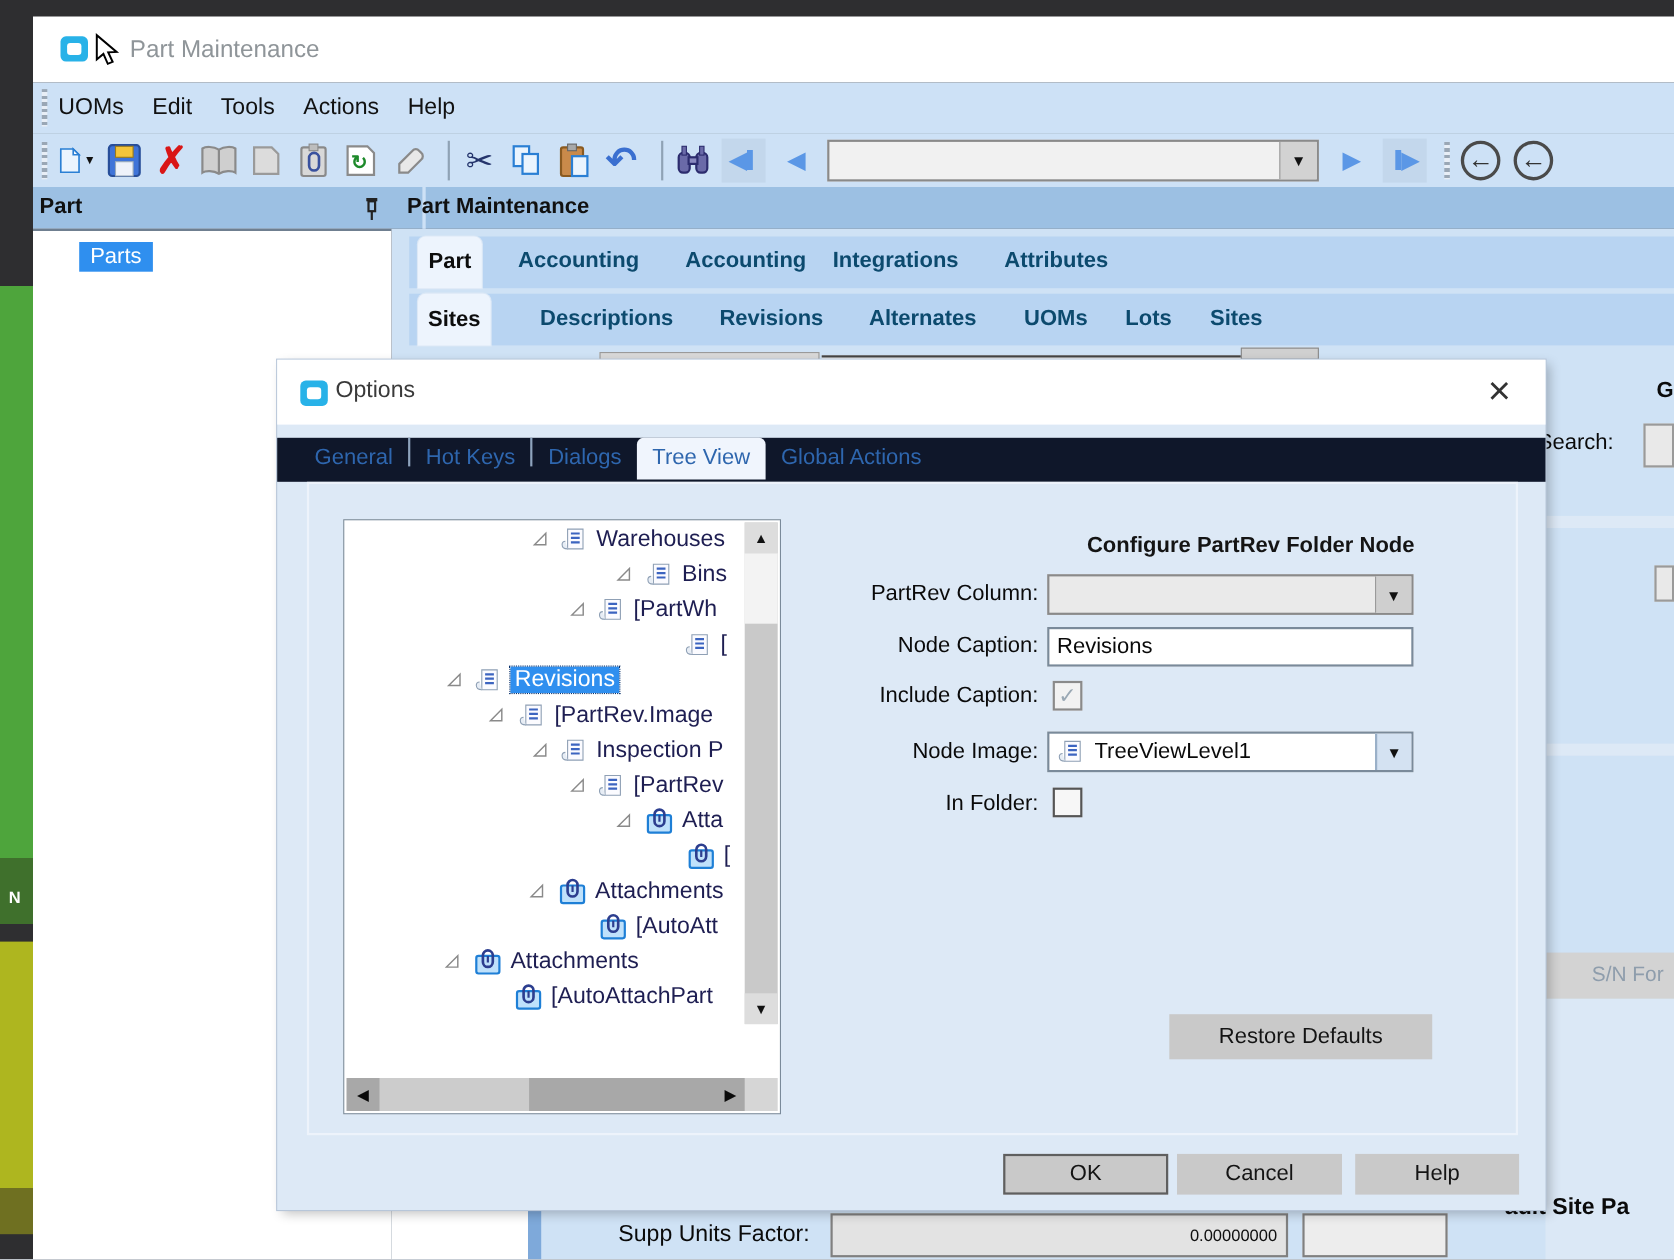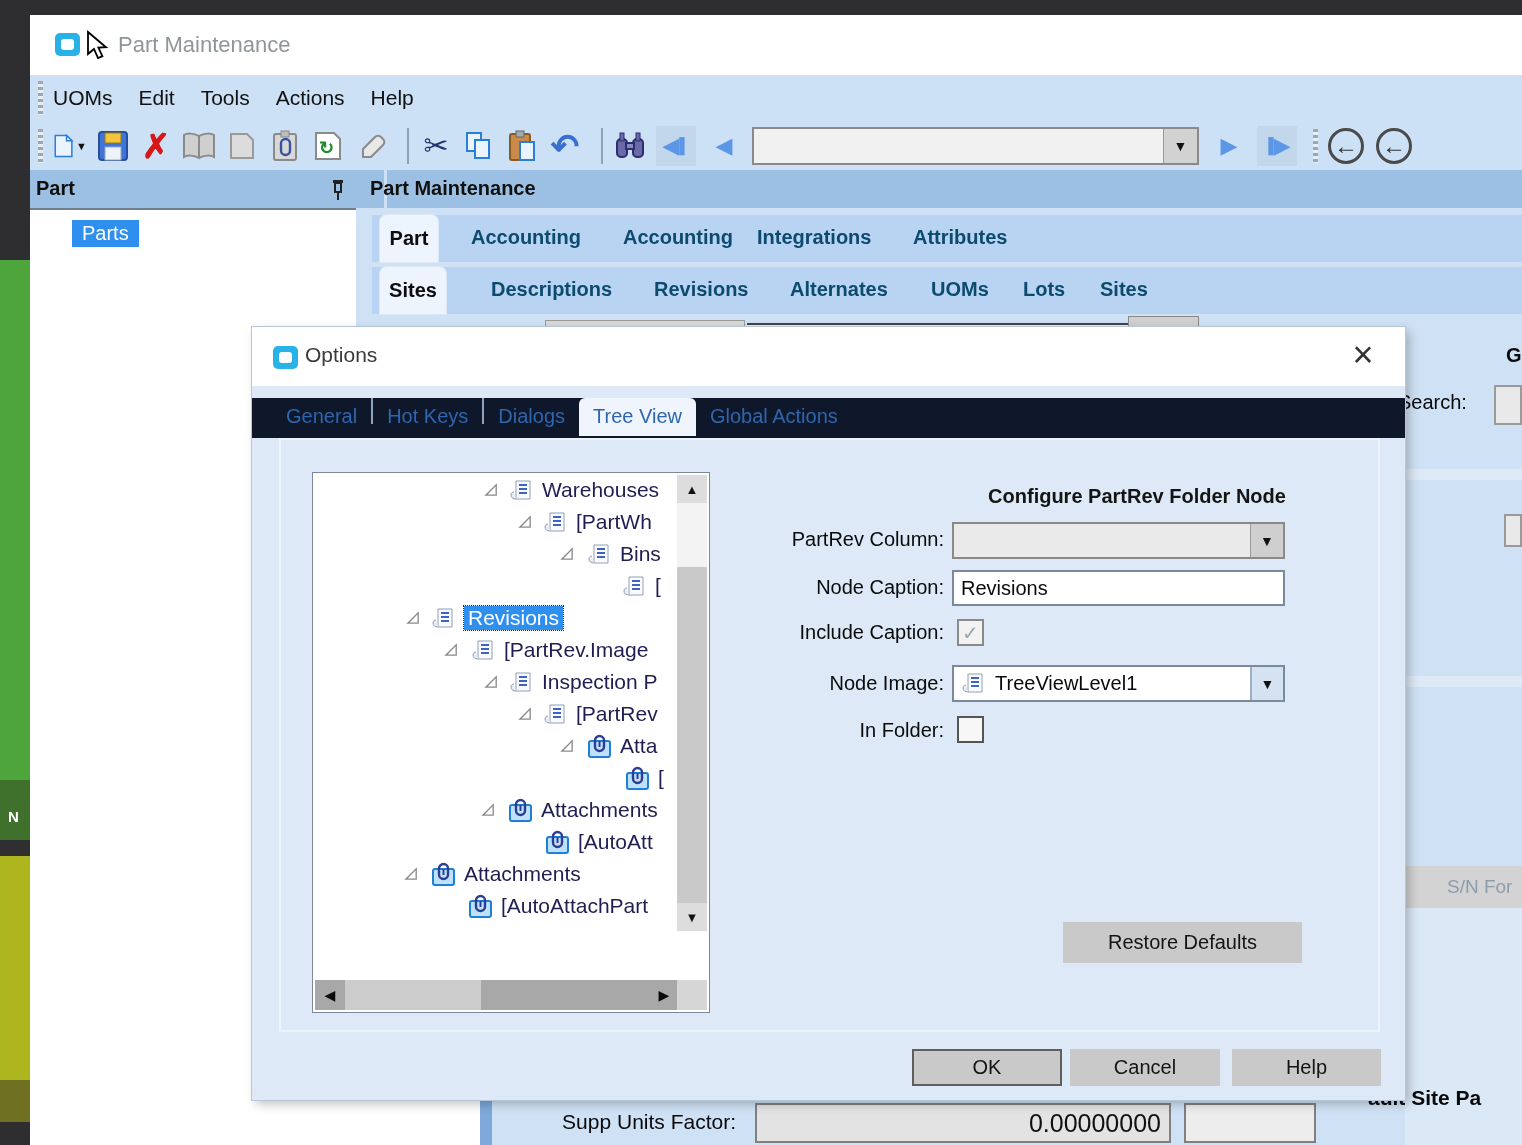--- a/index.html
+++ b/index.html
@@ -47,21 +47,21 @@
                box-shadow:0 0 0 1px #dce8f6; }
 
   .frag { position:absolute; }
 
   .rlabel { position:absolute; font-size:20px; color:#0a0a0a; }
   .rinput { position:absolute; background:#e9e9e9; border:2px solid #9a9a9a; }
   .snband { position:absolute; left:1049px; top:658px; width:117px; height:42px; background:#d3d3d3;
             color:#8e9dac; font-size:19px; display:flex; align-items:center; padding-left:42px; }
 
   .bottomrow-label { position:absolute; font-size:21px; color:#0a0a0a; }
-  .suppinput { position:absolute; background:#e3e3e3; border:2px solid #808080; font-size:25px; color:#101010;
+  .suppinput { position:absolute; background:#e3e3e3; border:2px solid #808080; font-size:15px; color:#101010;
                display:flex; align-items:center; justify-content:flex-end; padding-right:8px; }
 
   
   .dialog { left:252px; top:327px; width:1153px; height:773px; background:#dde9f6;
             box-shadow:0 0 0 1px #b7c6d9, 4px 4px 10px rgba(0,0,0,.25); }
   .dlg-titlebar { position:absolute; left:0; top:0; width:100%; height:59px; background:#ffffff; }
   .dlg-title { position:absolute; left:53px; top:16px; font-size:21px; color:#3a3a3a; }
   .dlg-close { position:absolute; right:20px; top:4px; width:44px; height:48px; font-size:36px; color:#333;
                display:flex; align-items:center; justify-content:center; font-weight:300; }
   .dlg-tabband { position:absolute; left:0; top:71px; width:100%; height:40px; background:#0f172a; display:flex; align-items:flex-start; }
@@ -302,40 +302,40 @@
                 <polygon points="2,13 13,13 13,2" fill="#ffffff" stroke="#8a8a8a" stroke-width="1.4"></polygon>
               </svg></span>
             <span class="ticon" style="left:193px"><svg width="27" height="25" viewBox="0 0 27 25">
                 <path d="M8 3h14v18H8z" fill="#fbfbff" stroke="#8fa0b5"></path>
                 <path d="M11 7h8M11 11h8M11 15h8" stroke="#3c64c0" stroke-width="2"></path>
                 <path d="M8 21c-3 0-5-1.5-5-4 0-2 1.5-3 3-3" fill="#e7edf5" stroke="#8fa0b5"></path>
               </svg></span>
             <span class="tlabel" style="left:227px">Warehouses</span>
           </div>
           <div class="trow">
+            <span class="texp" style="left:245px"><svg width="15" height="15" viewBox="0 0 16 16">
+                <polygon points="2,13 13,13 13,2" fill="#ffffff" stroke="#8a8a8a" stroke-width="1.4"></polygon>
+              </svg></span>
+            <span class="ticon" style="left:271px"><svg width="27" height="25" viewBox="0 0 27 25">
+                <path d="M8 3h14v18H8z" fill="#fbfbff" stroke="#8fa0b5"></path>
+                <path d="M11 7h8M11 11h8M11 15h8" stroke="#3c64c0" stroke-width="2"></path>
+                <path d="M8 21c-3 0-5-1.5-5-4 0-2 1.5-3 3-3" fill="#e7edf5" stroke="#8fa0b5"></path>
+              </svg></span>
+            <span class="tlabel" style="left:305px">Bins</span>
+          </div>
+          <div class="trow">
             <span class="texp" style="left:203px"><svg width="15" height="15" viewBox="0 0 16 16">
                 <polygon points="2,13 13,13 13,2" fill="#ffffff" stroke="#8a8a8a" stroke-width="1.4"></polygon>
               </svg></span>
             <span class="ticon" style="left:227px"><svg width="27" height="25" viewBox="0 0 27 25">
                 <path d="M8 3h14v18H8z" fill="#fbfbff" stroke="#8fa0b5"></path>
                 <path d="M11 7h8M11 11h8M11 15h8" stroke="#3c64c0" stroke-width="2"></path>
                 <path d="M8 21c-3 0-5-1.5-5-4 0-2 1.5-3 3-3" fill="#e7edf5" stroke="#8fa0b5"></path>
               </svg></span>
             <span class="tlabel" style="left:261px">[PartWh</span>
-          </div>
-          <div class="trow">
-            <span class="texp" style="left:245px"><svg width="15" height="15" viewBox="0 0 16 16">
-                <polygon points="2,13 13,13 13,2" fill="#ffffff" stroke="#8a8a8a" stroke-width="1.4"></polygon>
-              </svg></span>
-            <span class="ticon" style="left:271px"><svg width="27" height="25" viewBox="0 0 27 25">
-                <path d="M8 3h14v18H8z" fill="#fbfbff" stroke="#8fa0b5"></path>
-                <path d="M11 7h8M11 11h8M11 15h8" stroke="#3c64c0" stroke-width="2"></path>
-                <path d="M8 21c-3 0-5-1.5-5-4 0-2 1.5-3 3-3" fill="#e7edf5" stroke="#8fa0b5"></path>
-              </svg></span>
-            <span class="tlabel" style="left:305px">Bins</span>
           </div>
           <div class="trow">
             <span class="ticon" style="left:306px"><svg width="27" height="25" viewBox="0 0 27 25">
                 <path d="M8 3h14v18H8z" fill="#fbfbff" stroke="#8fa0b5"></path>
                 <path d="M11 7h8M11 11h8M11 15h8" stroke="#3c64c0" stroke-width="2"></path>
                 <path d="M8 21c-3 0-5-1.5-5-4 0-2 1.5-3 3-3" fill="#e7edf5" stroke="#8fa0b5"></path>
               </svg></span>
             <span class="tlabel" style="left:340px">[</span>
           </div>
           <div class="trow">

